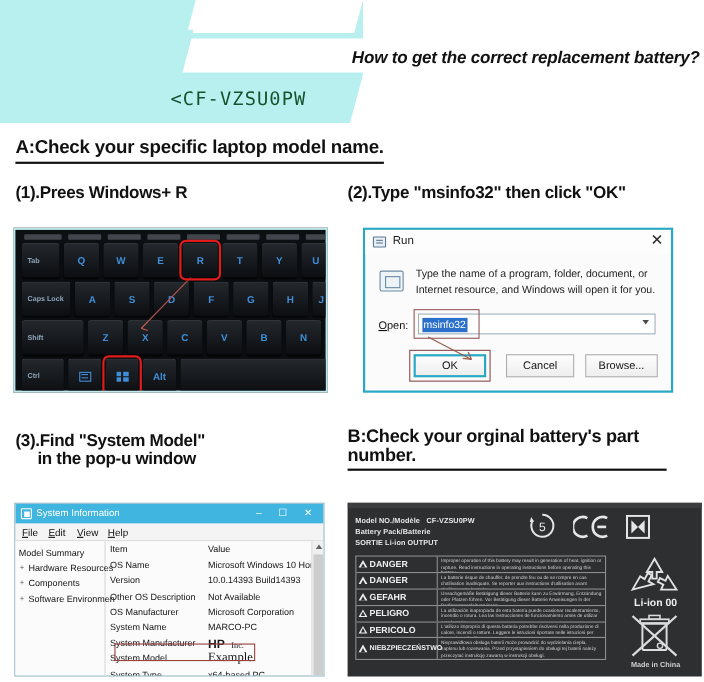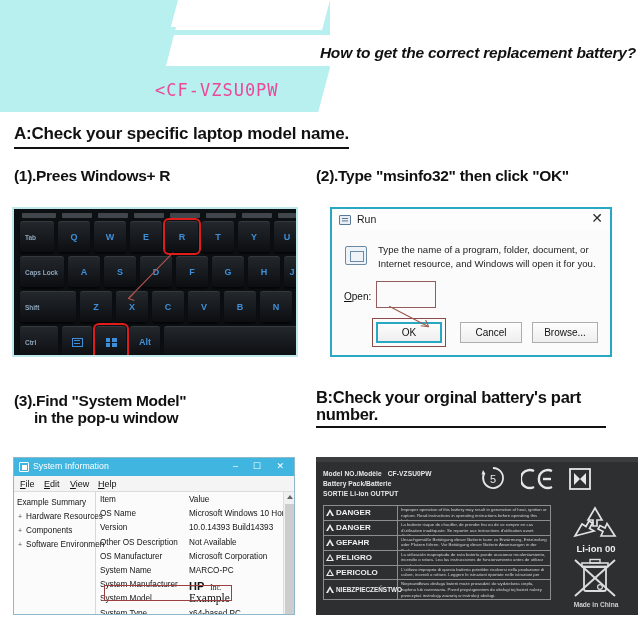--- a/index.html
+++ b/index.html
@@ -17,21 +17,21 @@
     position: absolute; left: 0; top: 0; width: 330px; height: 112px;
   }
   #header-title {
     position: absolute; right: 4px; top: 44px;
     font-size: 15.5px; font-style: italic; font-weight: bold;
     color: #111; letter-spacing: -0.2px;
     font-family: "Liberation Sans", sans-serif;
   }
   #header-model {
     position: absolute; left: 155px; top: 80px;
-    font-size: 17px; font-weight: 500; color: #ec4899;
+    font-size: 17px; font-weight: 500; color: #14532d;
     font-family: "DejaVu Sans Mono", monospace;
     letter-spacing: 1px;
   }
 
   
   #sectionA-title {
     position: absolute; left: 14px; top: 124px;
     font-size: 17px; font-weight: bold; color: #111;
     border-bottom: 2px solid #111; padding-bottom: 3px;
     letter-spacing: -0.2px;
@@ -309,20 +309,24 @@
 
 <div id="run-dialog">
   <div id="run-titlebar">
     <span id="run-icon"></span>
     <span id="run-title">Run</span>
     <span id="run-close">✕</span>
   </div>
   <span id="run-msg-icon"></span>
   <div id="run-msg">Type the name of a program, folder, document, or Internet resource, and Windows will open it for you.</div>
   <div id="run-open-label"><u>O</u>pen:</div>
+  <div id="run-input-wrap">
+    <span id="run-input-text">msinfo32</span>
+    <span id="run-input-caret"></span>
+  </div>
   <div id="run-focus-box"></div>
   <div id="run-ok-outer"></div>
   <div class="run-btn" id="run-ok">OK</div>
   <div class="run-btn" id="run-cancel">Cancel</div>
   <div class="run-btn" id="run-browse">Browse...</div>
   <svg id="run-arrow" viewBox="0 0 282 150" preserveAspectRatio="none">
     <path d="M58 100 L98 121" stroke="#9a5a4a" stroke-width="1.1" fill="none"></path>
     <path d="M98 121 L90 120 M98 121 L95 114" stroke="#9a5a4a" stroke-width="1.1" fill="none"></path>
   </svg>
 </div>
@@ -336,21 +340,21 @@
     <span class="si-ctl" id="si-clo">✕</span>
   </div>
   <div id="si-menubar">
     <span class="si-menu" style="left:6px;text-align:center;"><u>F</u>ile</span>
     <span class="si-menu" style="left:30px;"><u>E</u>dit</span>
     <span class="si-menu" style="left:56px;"><u>V</u>iew</span>
     <span class="si-menu" style="left:84px;"><u>H</u>elp</span>
   </div>
   <div id="si-body">
     <div id="si-tree">
-      <div class="si-tree-item">Example Summary</div>
+      <div class="si-tree-item">Model Summary</div>
       <div class="si-tree-item child">Hardware Resources</div>
       <div class="si-tree-item child">Components</div>
       <div class="si-tree-item child">Software Environmen</div>
     </div>
     <div id="si-list">
       <div class="si-row hdr">
         <span class="si-c1">Item</span>
         <span class="si-c2">Value</span>
       </div>
       <div class="si-row">

